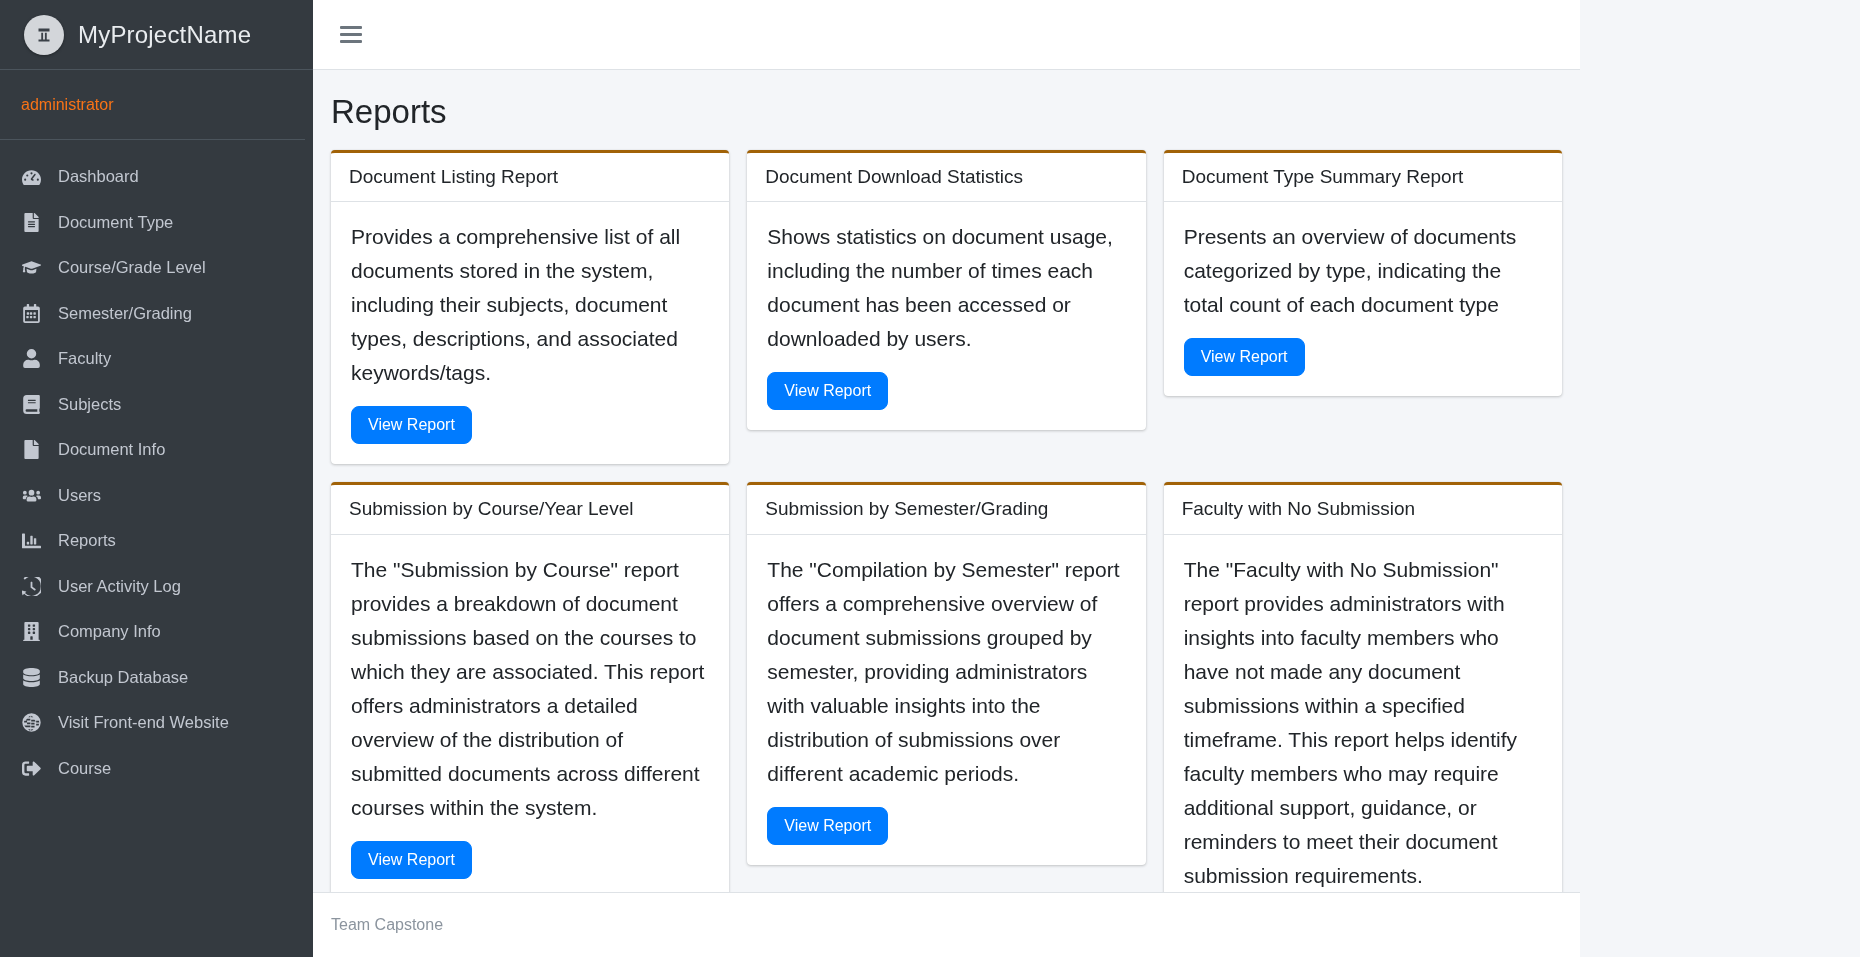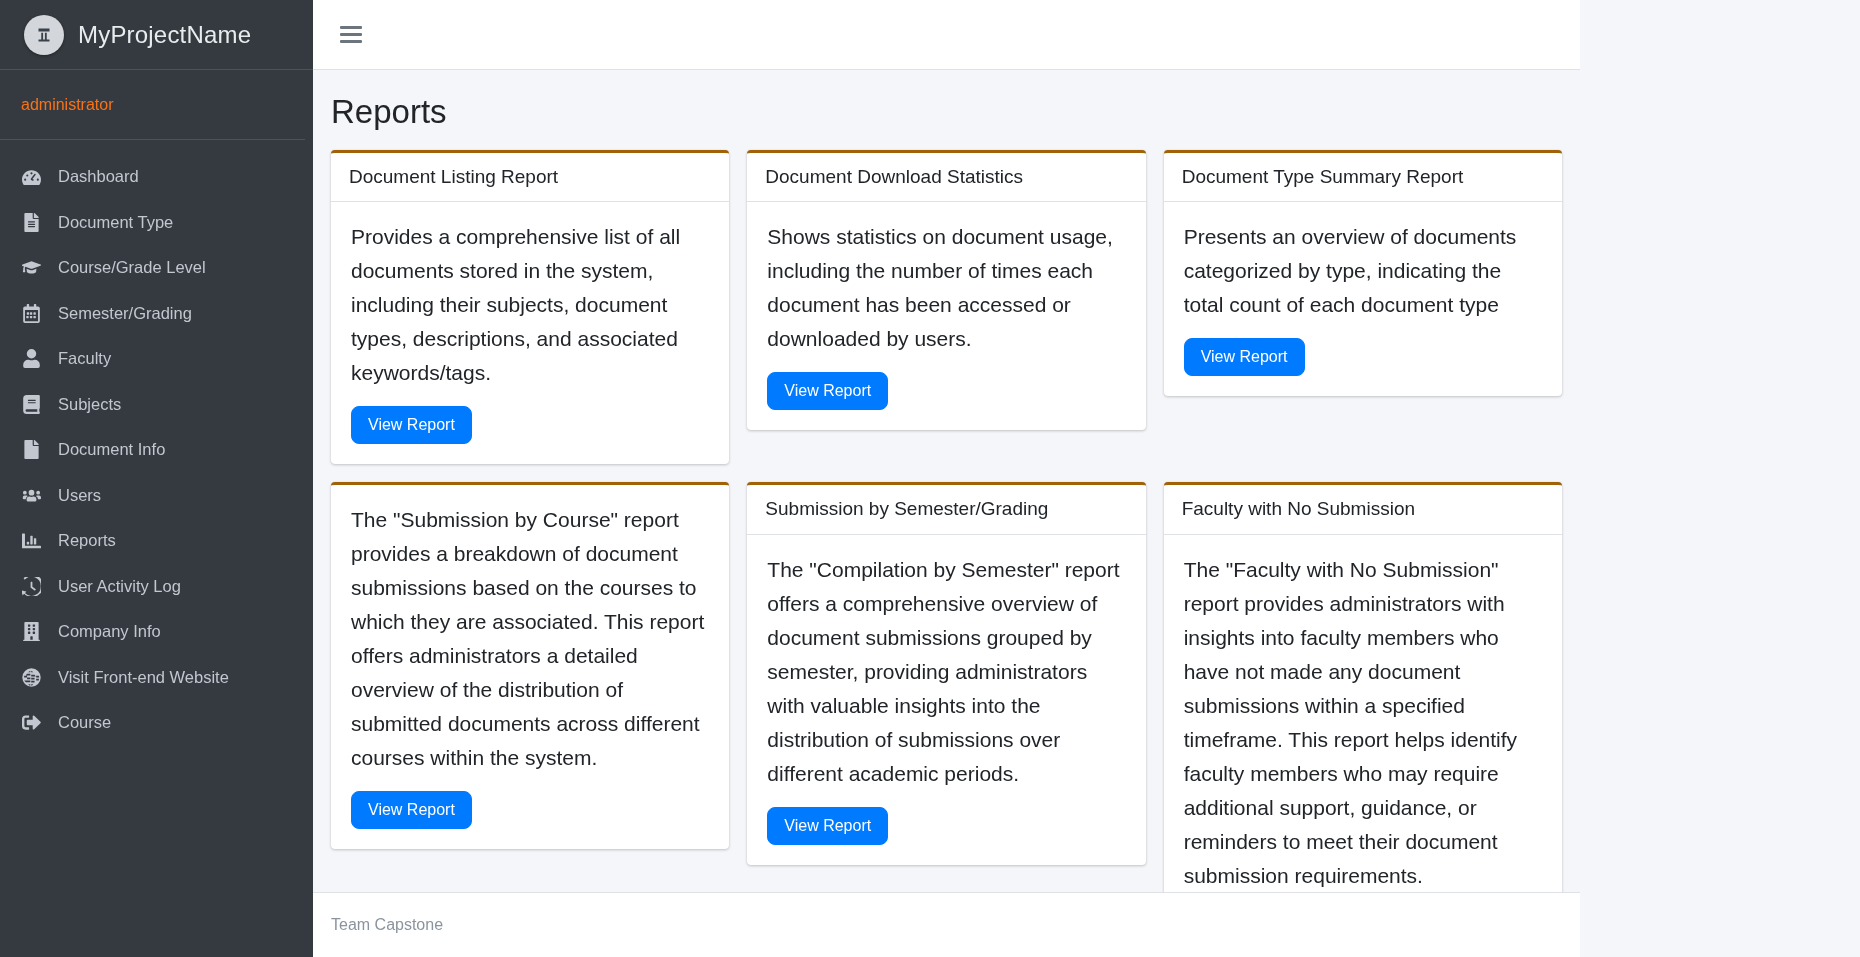--- a/index.html
+++ b/index.html
@@ -311,20 +311,28 @@
 
       <div class="nav-item">
         <span class="nav-icon">
           <svg viewBox="0 0 448 512">
               <path d="M436 480h-20V24a24 24 0 00-24-24H56a24 24 0 00-24 24v456H12a12 12 0 00-12 12v20h448v-20a12 12 0 00-12-12zM128 76a12 12 0 0112-12h40a12 12 0 0112 12v40a12 12 0 01-12 12h-40a12 12 0 01-12-12V76zm0 96a12 12 0 0112-12h40a12 12 0 0112 12v40a12 12 0 01-12 12h-40a12 12 0 01-12-12v-40zm52 148h-40a12 12 0 01-12-12v-40a12 12 0 0112-12h40a12 12 0 0112 12v40a12 12 0 01-12 12zm76 160h-64v-84a12 12 0 0112-12h40a12 12 0 0112 12v84zm64-172a12 12 0 01-12 12h-40a12 12 0 01-12-12v-40a12 12 0 0112-12h40a12 12 0 0112 12v40zm0-96a12 12 0 01-12 12h-40a12 12 0 01-12-12v-40a12 12 0 0112-12h40a12 12 0 0112 12v40zm0-96a12 12 0 01-12 12h-40a12 12 0 01-12-12V76a12 12 0 0112-12h40a12 12 0 0112 12v40z"></path>
             </svg>
         </span>
         <span class="nav-label">Company Info</span>
       </div>
 
+      <div class="nav-item">
+        <span class="nav-icon">
+          <svg viewBox="0 0 448 512">
+              <path d="M448 73v46c0 40-100 73-224 73S0 159 0 119V73C0 33 100 0 224 0s224 33 224 73zM448 176v102c0 40-100 73-224 73S0 318 0 278V176c48 33 136 49 224 49s176-16 224-49zm0 160v103c0 40-100 73-224 73S0 479 0 439V336c48 33 136 48 224 48s176-15 224-48z"></path>
+            </svg>
+        </span>
+        <span class="nav-label">Backup Database</span>
+      </div>
 
       <div class="nav-item">
         <span class="nav-icon">
           <svg viewBox="0 0 496 512">
               <path d="M248 8a248 248 0 100 496 248 248 0 000-496zm-32 64v40h-40c-7 0-13 2-18 5a206 206 0 0158-45zm-88 80h88v48H98a205 205 0 0130-48zM48 256c0-17 2-33 6-48h74v48H54a207 207 0 01-6 0zm6 80h74v48H98a205 205 0 01-44-48zm122 104h40v40a206 206 0 01-58-45c5 3 11 5 18 5zm-48-56v-48h90v48h-90zm0-80v-48h90v48h-90zm112 176v-40h40c7 0 13-2 18-5a206 206 0 01-58 45zm0-88v-48h90v48h-90zm0-80v-48h90v48h-90zm0-80v-48h88a205 205 0 0130 48H240zm0-88V72a206 206 0 0158 45c-5-3-11-5-18-5h-40zm208 112h-74v-48h74a206 206 0 016 48c0 0-4 0-6 0zm-74 80v-48h74a207 207 0 01-6 48h-68z"></path>
             </svg>
         </span>
         <span class="nav-label">Visit Front-end Website</span>
       </div>
 
@@ -390,20 +398,23 @@
               <button class="btn-primary">View Report</button>
             </div>
           </section>
         </div>
       </div>
 
       <div class="row">
 
         <div class="col">
           <section class="card">
+            <div class="card-header">
+              <h3 class="card-title">Submission by Course/Year Level</h3>
+            </div>
             <div class="card-body">
               <p class="card-text">The "Submission by Course" report provides a breakdown of document submissions based on the courses to which they are associated. This report offers administrators a detailed overview of the distribution of submitted documents across different courses within the system.</p>
               <button class="btn-primary">View Report</button>
             </div>
           </section>
         </div>
 
         <div class="col">
           <section class="card">
             <div class="card-header">

